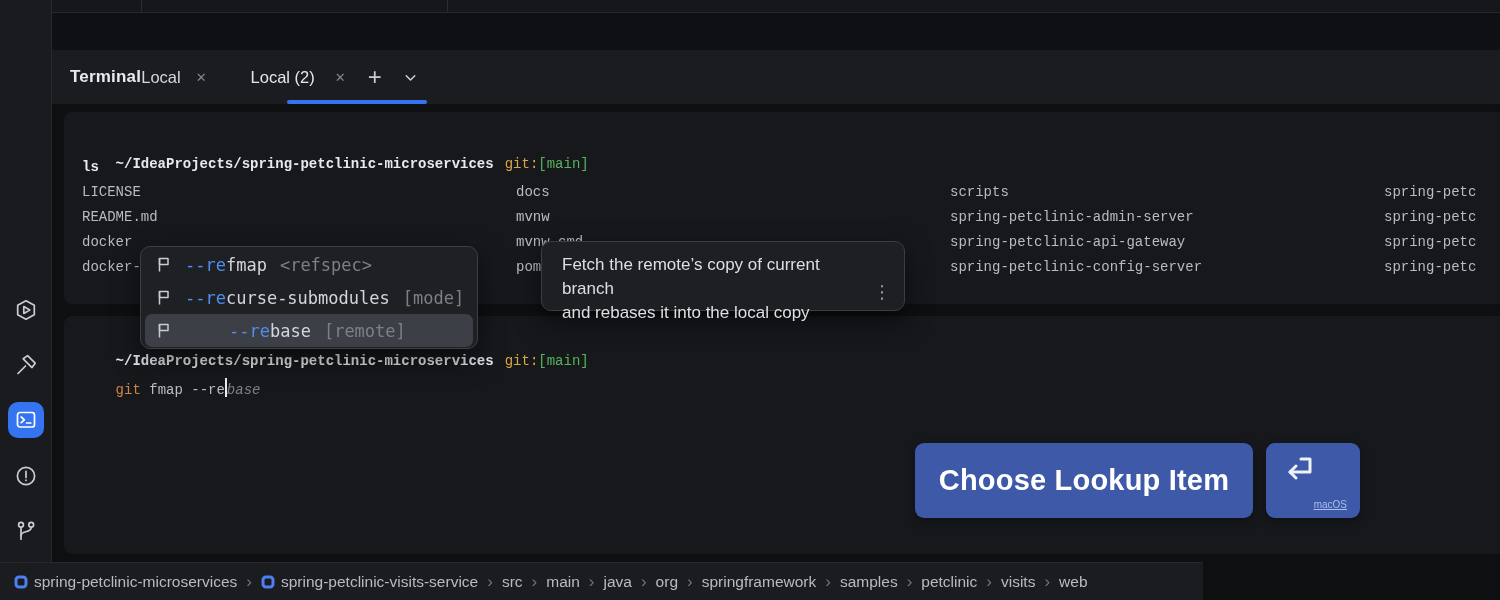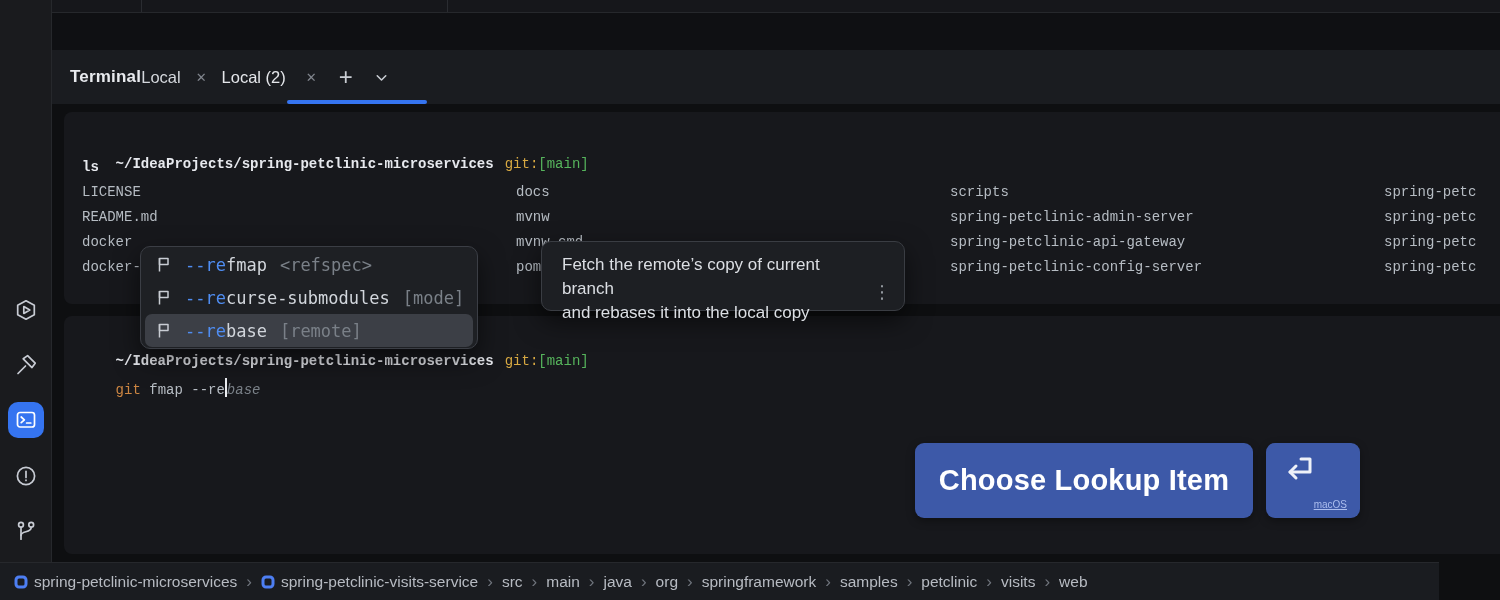--- a/index.html
+++ b/index.html
@@ -43,21 +43,21 @@
   .t-green { color:#56b45c; }
   .t-orange { color:#cd8642; }
   .t-ghost { color:#7b8289; font-style:italic; }
   .caret { display:inline-block; width:2px; height:19px; background:#eceef2; vertical-align:-3px; }
 
   
   #popup { left:140px; top:246px; width:338px; height:103px; background:#1e2024;
            border:1px solid #3b3e45; border-radius:10px; z-index:20; padding-top:1px;
            box-shadow:0 10px 26px rgba(0,0,0,.55); }
   .pop-row { height:33px; margin:0 4px; display:flex; align-items:center; padding:0 11px; border-radius:7px; }
-  .pop-row.selected { background:#3c3f46; }
+  .pop-row.selected { background:#3c3f46;gap:44px; }
   .pop-row svg { stroke:#c8ccd3; fill:none; stroke-width:1.5; stroke-linejoin:round; margin-right:13px; flex:none; }
   .pop-text { font-family:"DejaVu Sans Mono", monospace; font-size:17px; white-space:pre; }
   .pop-prefix { color:#4f8df2; }
   .pop-rest { color:#d2d6dc; }
   .pop-type { color:#7a8088; margin-left:13px; }
 
   
   #tooltip { left:541px; top:241px; width:364px; height:70px; background:#1d1f23;
              border:1px solid #3a3d43; border-radius:10px; z-index:19; padding:11px 40px 0 20px;
              box-shadow:0 10px 26px rgba(0,0,0,.55); }
@@ -70,21 +70,21 @@
                 display:flex; align-items:center; justify-content:center; z-index:30;
                 box-shadow:0 3px 8px rgba(0,0,0,.35); cursor:pointer; }
   #lookup-btn span { color:#ffffff; font-size:29px; font-weight:700; letter-spacing:.2px; }
   #key-badge { left:1266px; top:443px; width:94px; height:75px; background:#3d59a8; border-radius:9px;
                z-index:30; box-shadow:0 3px 8px rgba(0,0,0,.35); }
   #key-badge svg { position:absolute; left:17px; top:11px; stroke:#eef1f8; fill:none;
                    stroke-width:3; stroke-linecap:round; stroke-linejoin:round; }
   #key-badge .key-label { position:absolute; right:13px; bottom:8px; color:#abbdee; font-size:10px;text-decoration:underline; }
 
   
-  #crumbs { left:0; top:562px; width:1439px; height:38px; background:#1a1c20; border-top:1px solid #26282c;
+  #crumbs { left:0; top:562px; width:1203px; height:38px; background:#1a1c20; border-top:1px solid #26282c;
             display:flex; align-items:center; padding-left:14px; }
   .crumb { display:flex; align-items:center; color:#b7bbc2; font-size:15.5px; white-space:nowrap; cursor:pointer; }
   .crumb svg { margin-right:6px; flex:none; }
   .crumb-sep { color:#6f747c; font-size:17px; margin:0 9px; }
 </style>
 </head>
 <body>
 
 <div id="app">
 
@@ -130,21 +130,21 @@
     </div>
   </div>
 
   <div id="band-a" class="abs"></div>
   <div id="tab-strip" class="abs">
     <span id="tool-title">Terminal</span>
     <div class="term-tab" style="">
       <span>Local</span>
       <span class="tab-x">✕</span>
     </div>
-    <div class="term-tab" style="margin-left:15px; color:#e4e6ea;">
+    <div class="term-tab" style="margin-left:44px; color:#e4e6ea;">
       <span>Local (2)</span>
       <span class="tab-x" style="margin-left:20px;">✕</span>
     </div>
     <div class="strip-btn" style="margin-left:22px; font-size:24px; font-weight:300;">+</div>
     <div class="strip-btn" style="margin-left:20px;">
       <svg width="17" height="17" viewBox="0 0 24 24" style="stroke:#c9cdd3; fill:none; stroke-width:2.2; stroke-linecap:round; stroke-linejoin:round;">
         <polyline points="6,9.5 12,15.5 18,9.5"></polyline>
       </svg>
     </div>
   </div>

